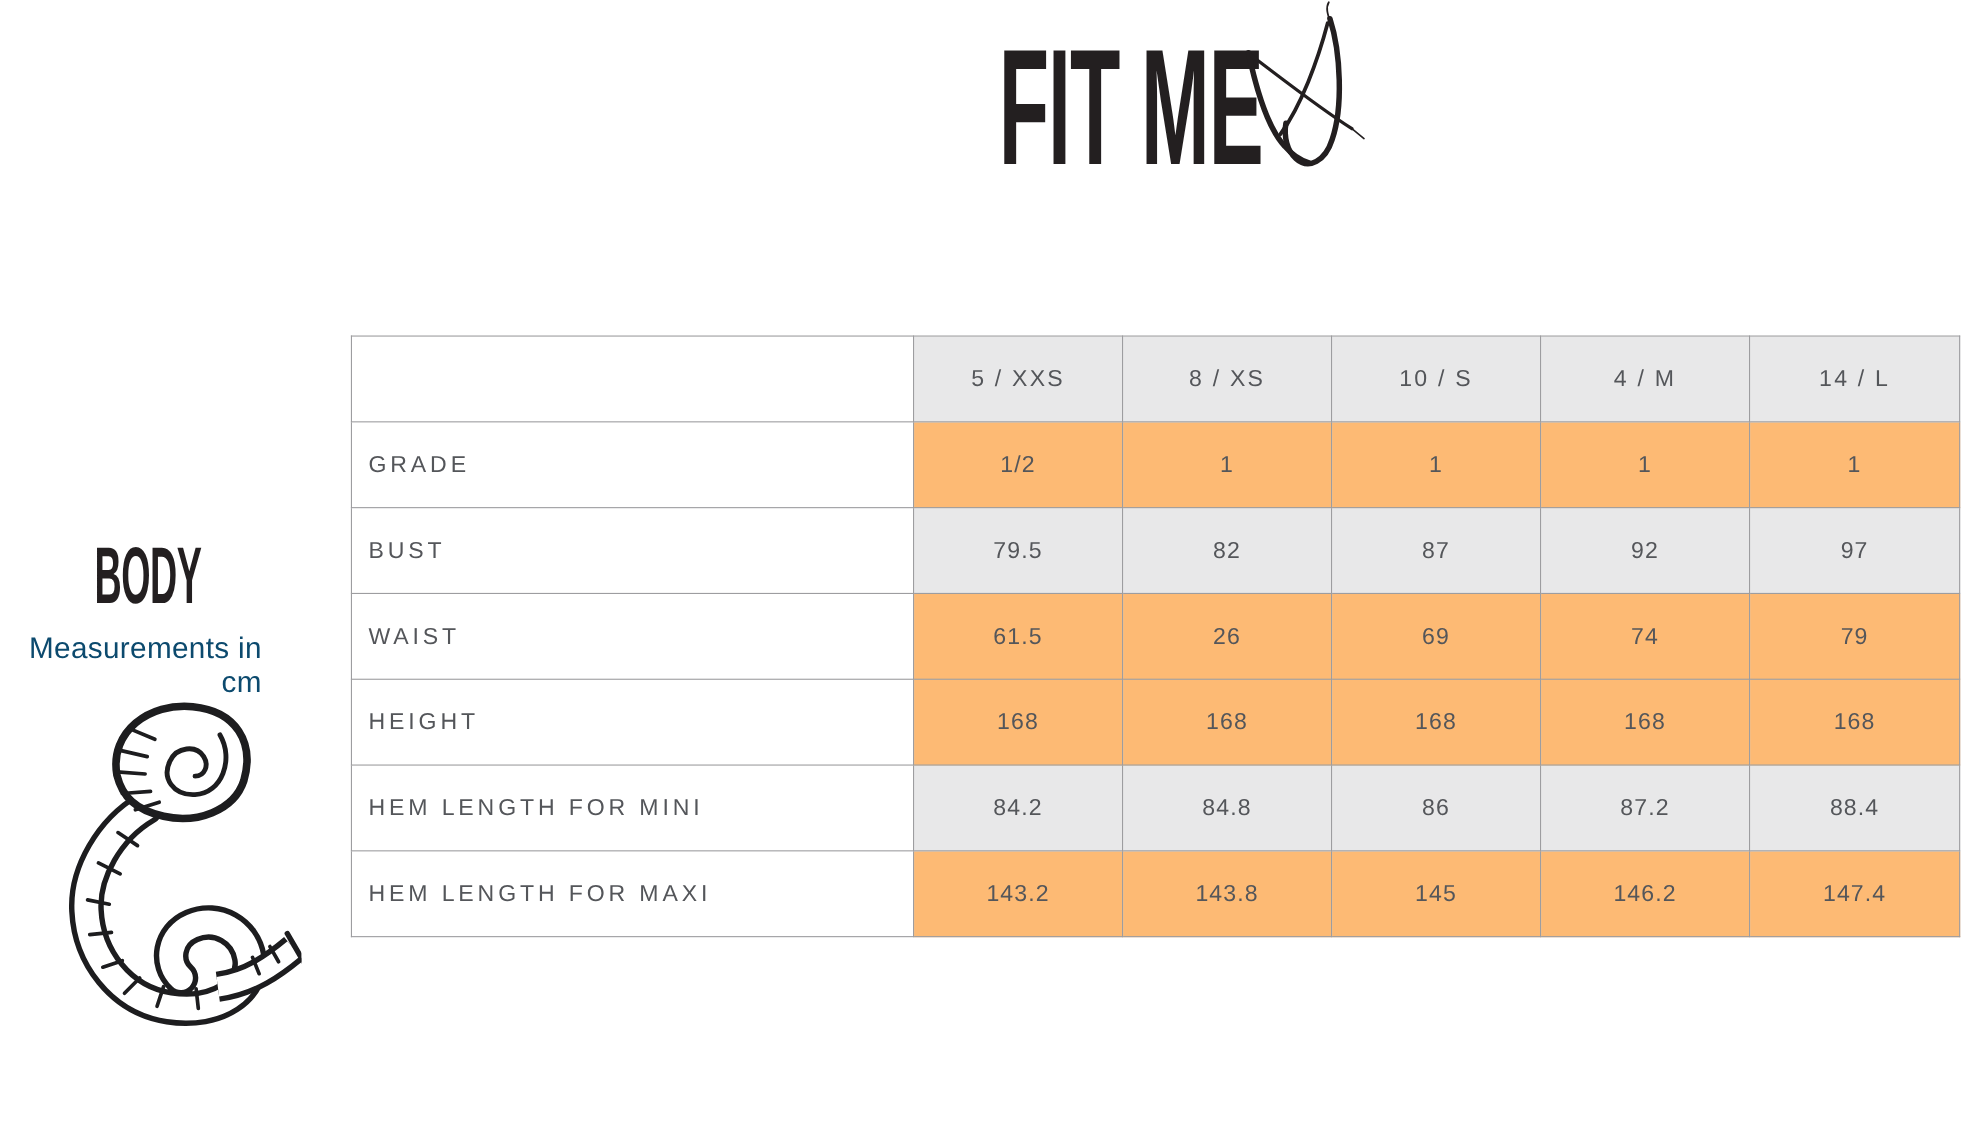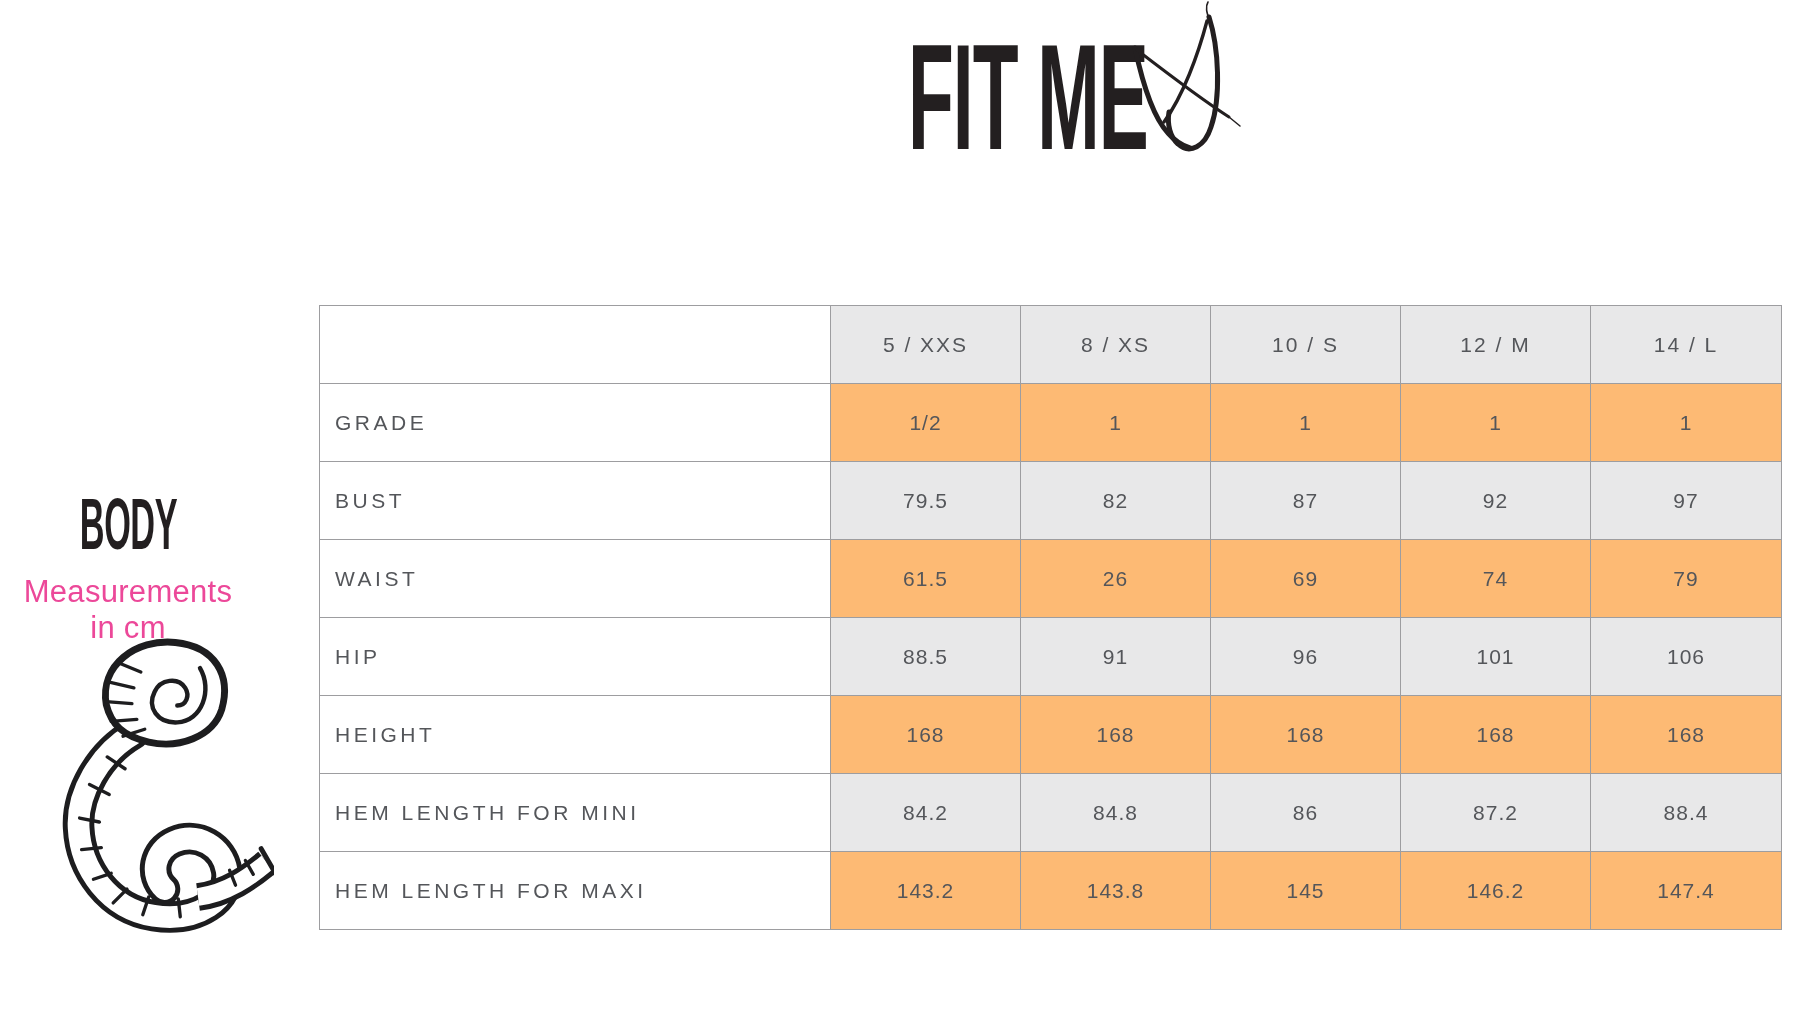--- a/index.html
+++ b/index.html
@@ -17,27 +17,27 @@
   .logo{position:absolute;left:908px;top:22px;height:170px;white-space:nowrap;text-align:right;}
   .logo-text{
     display:inline-block;
     font-size:150px;line-height:150px;font-weight:700;
     color:#231f20;letter-spacing:-2px;
     transform:scaleX(0.50);transform-origin:left top;
   }
   .needle-icon{position:absolute;left:1128px;top:0;width:118px;height:170px;}
 
   
-  .side{position:absolute;left:18px;top:487px;width:220px;text-align:center;}
+  .side{position:absolute;left:18px;top:487px;width:220px;text-align:right;}
   .side-heading{
     margin:0;font-size:73px;line-height:73px;font-weight:700;color:#231f20;
     display:block;
   }
   .side-heading span{display:inline-block;transform:scaleX(0.47);transform-origin:center top;letter-spacing:-1px;}
-  .side-sub{margin-top:14px;font-size:31px;color:#ec4899;letter-spacing:0.3px;}
+  .side-sub{margin-top:14px;font-size:27px;color:#0c4a6e;letter-spacing:0.3px;}
   .tape-icon{position:absolute;left:52px;top:630px;width:222px;height:312px;}
 
   
   table.size-table{
     position:absolute;left:319px;top:305px;width:1462px;
     border-collapse:collapse;table-layout:fixed;
     font-size:21px;color:#54565a;
   }
   .size-table th,.size-table td{
     border:1px solid #9d9da0;
@@ -123,21 +123,21 @@
         <col style="width:190px">
       <col style="width:190px">
         <col style="width:191px">
     </colgroup>
     <thead>
       <tr>
           <th class="corner"></th>
           <th class="size-head">5 / XXS</th>
           <th class="size-head">8 / XS</th>
           <th class="size-head">10 / S</th>
-          <th class="size-head">12 / M</th>
+          <th class="size-head">4 / M</th>
           <th class="size-head">14 / L</th>
         </tr>
     </thead>
     <tbody>
         <tr>
           <th class="rowlabel">GRADE</th>
           <td>1/2</td>
           <td>1</td>
           <td>1</td>
           <td>1</td>
@@ -151,28 +151,20 @@
           <td>92</td>
           <td>97</td>
         </tr>
         <tr>
           <th class="rowlabel">WAIST</th>
           <td>61.5</td>
           <td>26</td>
           <td>69</td>
           <td>74</td>
           <td>79</td>
-        </tr>
-        <tr class="shaded">
-          <th class="rowlabel">HIP</th>
-          <td>88.5</td>
-          <td>91</td>
-          <td>96</td>
-          <td>101</td>
-          <td>106</td>
         </tr>
         <tr>
           <th class="rowlabel">HEIGHT</th>
           <td>168</td>
           <td>168</td>
           <td>168</td>
           <td>168</td>
           <td>168</td>
         </tr>
         <tr class="shaded">

